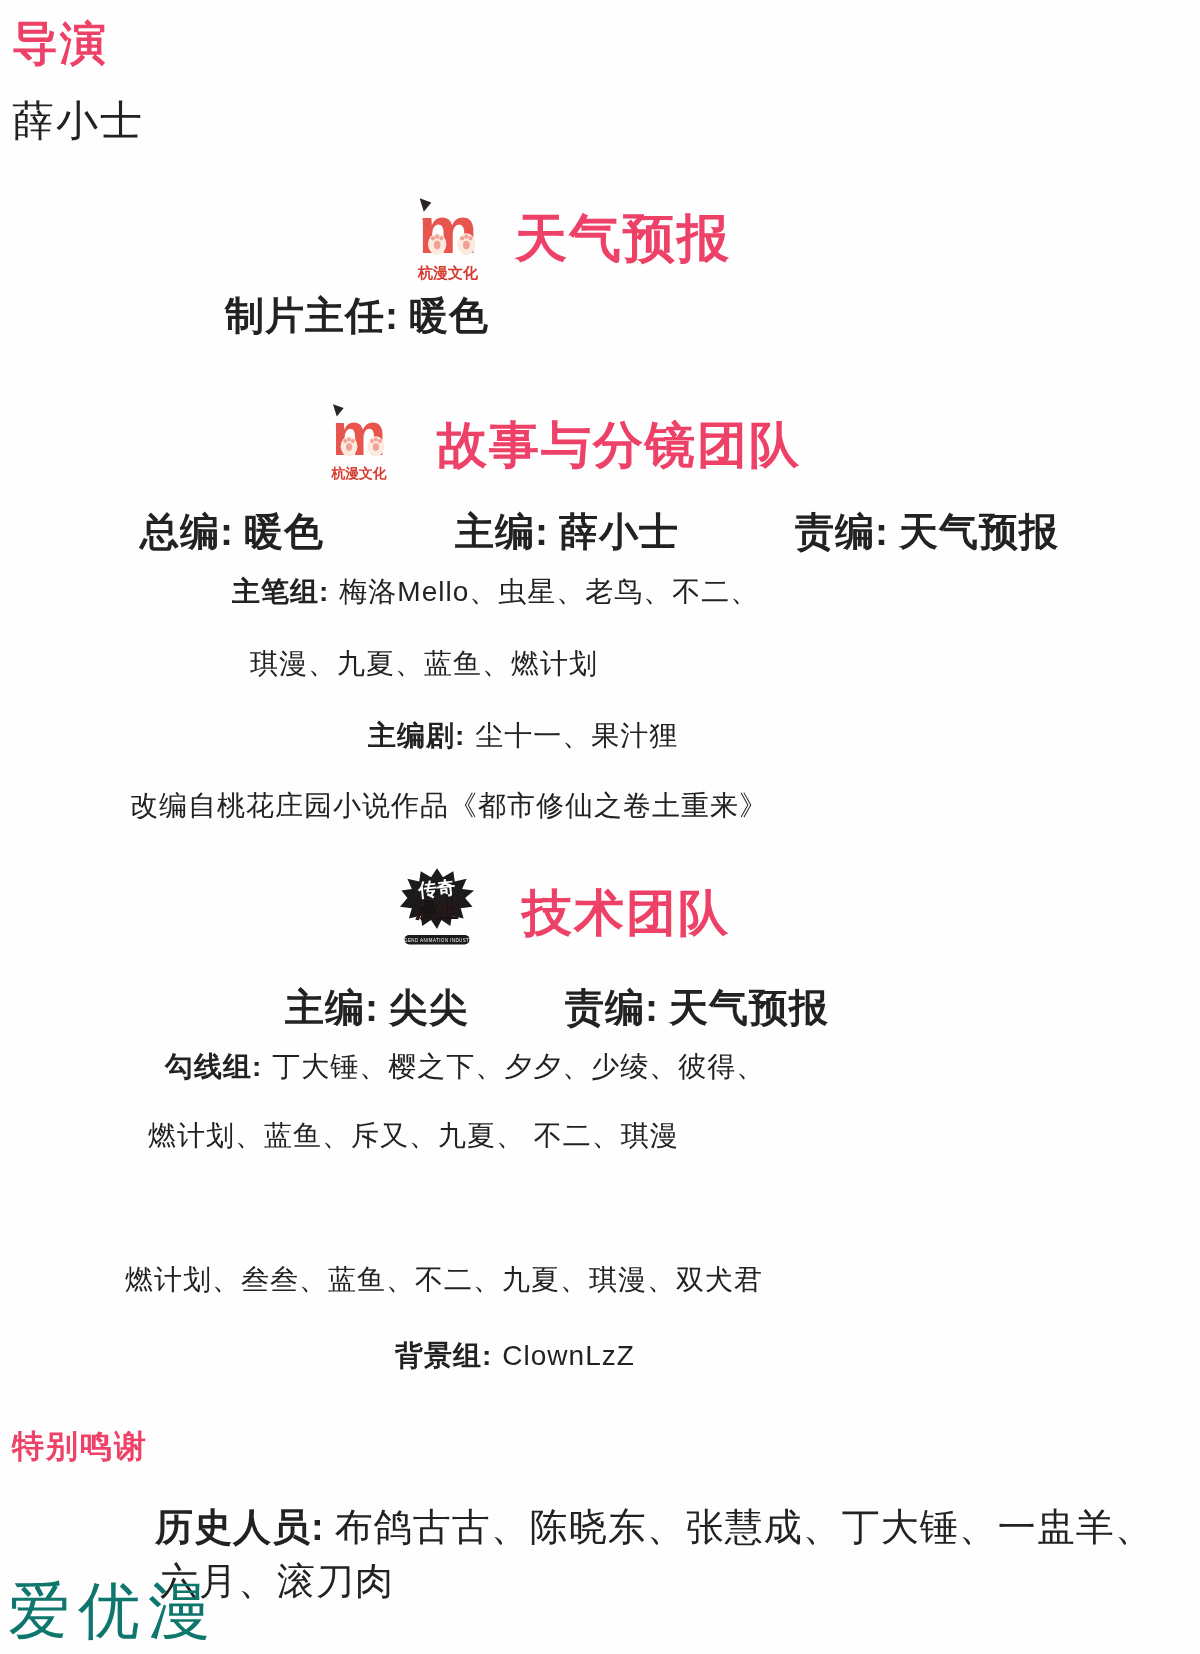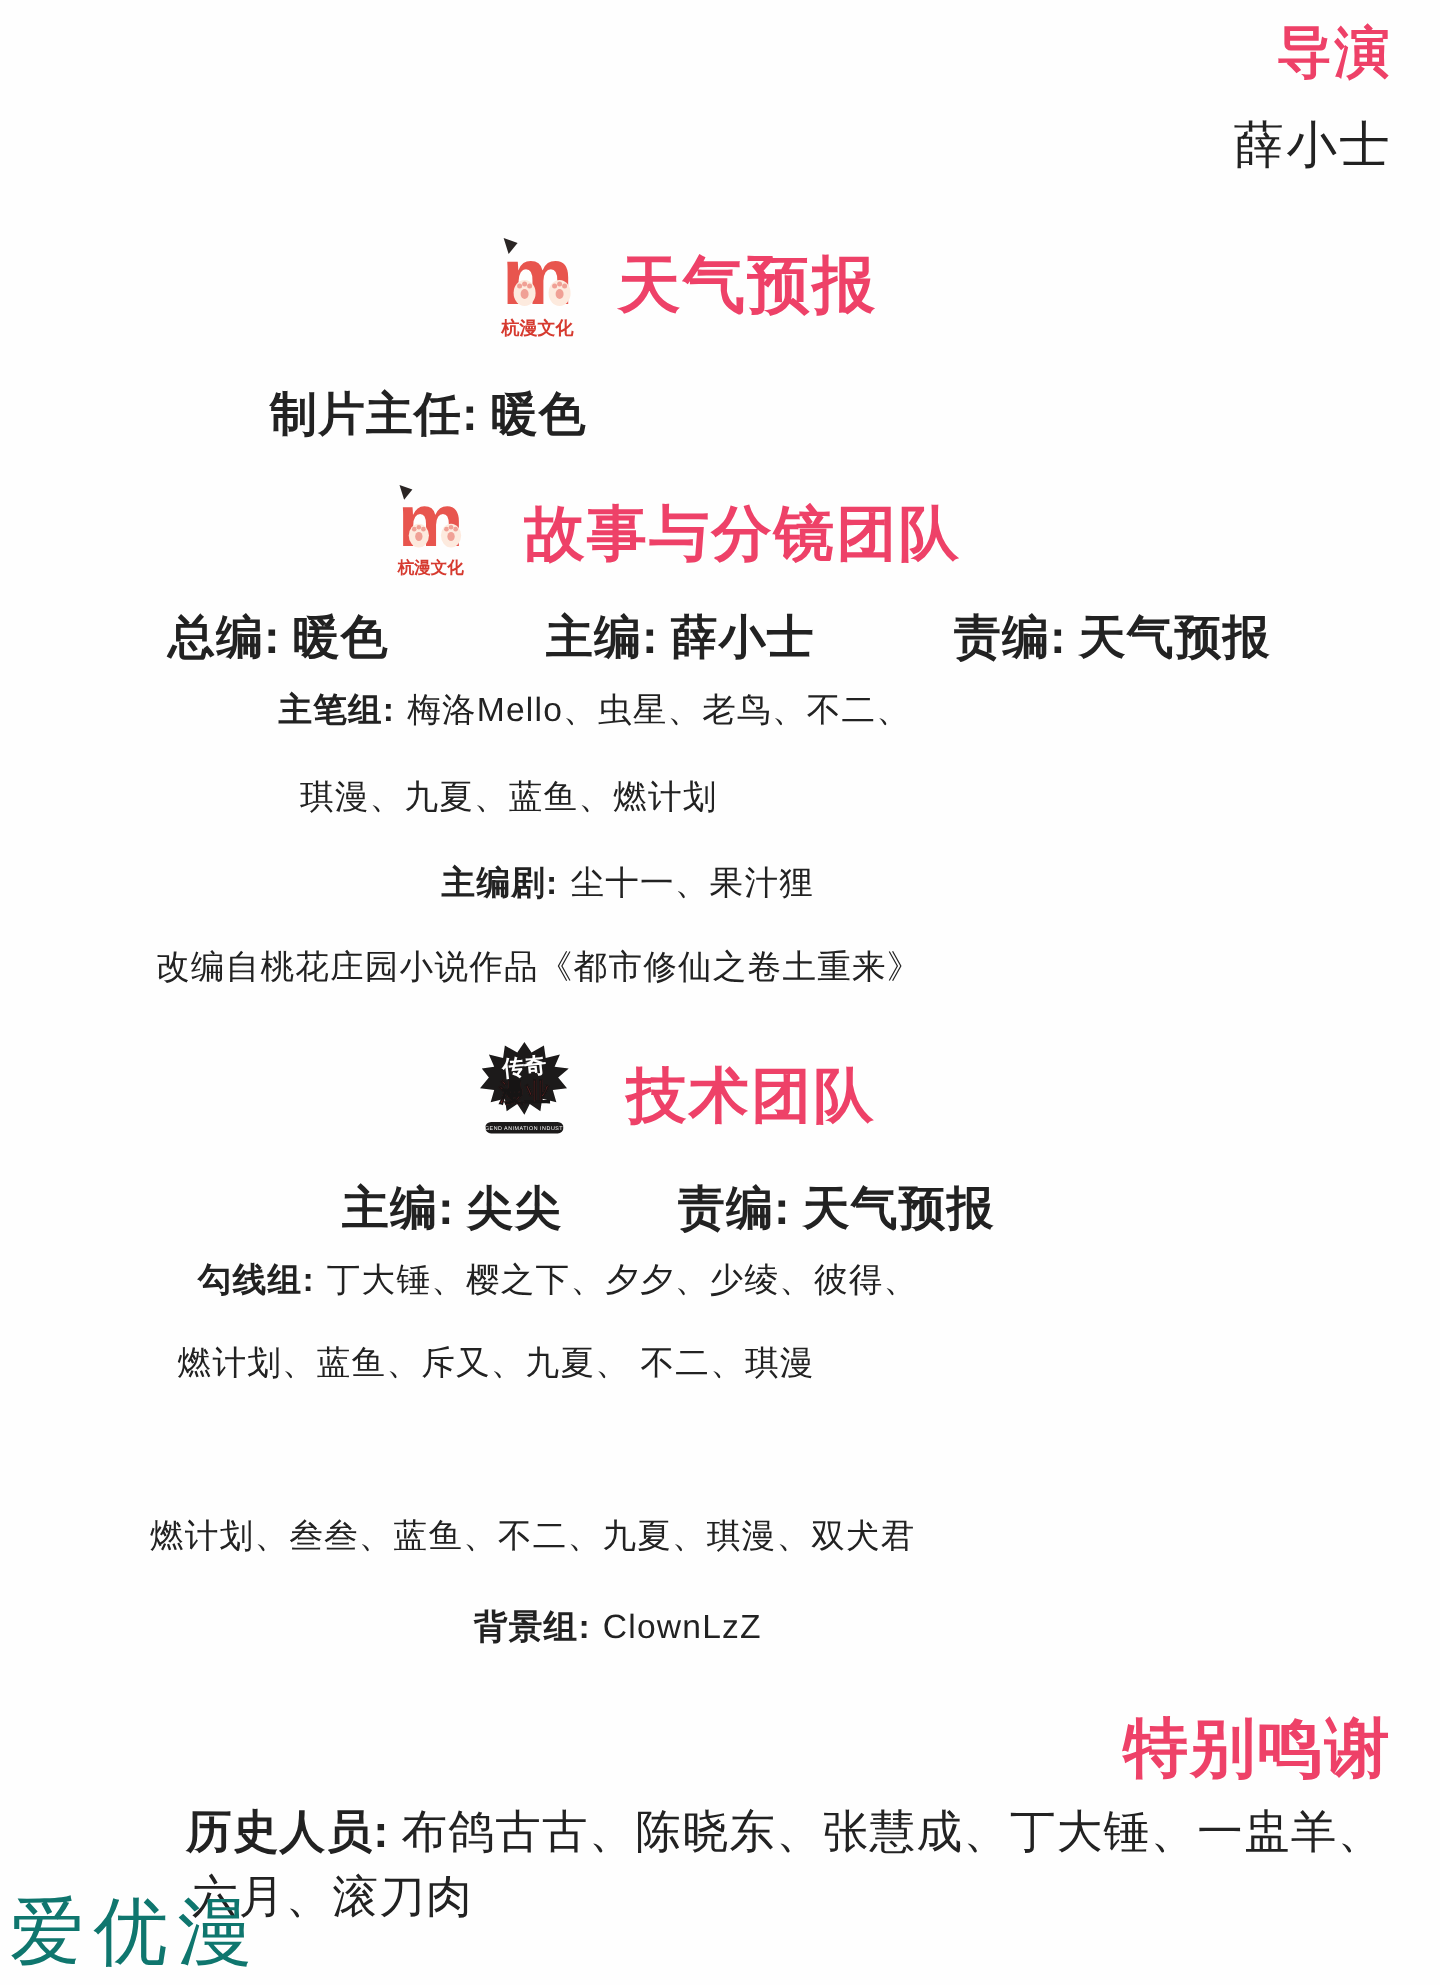--- a/index.html
+++ b/index.html
@@ -2,21 +2,21 @@
 <html><head>
 <meta charset="utf-8">
 <style>
   *{margin:0;padding:0;box-sizing:border-box}
   html,body{background:#ffffff}
   .page{
     position:relative;width:1200px;height:1654px;background:#fefefe;
     font-family:"Liberation Sans","DejaVu Sans",sans-serif;color:#222;overflow:hidden;
   }
   .abs{position:absolute;white-space:nowrap;line-height:1}
-  .center{left:0;width:1160px;text-align:right}
+  .center{left:12px;width:1160px;text-align:left}
   .pink{color:#ee4168;font-weight:800;letter-spacing:2px}
   .row{font-size:39px;font-weight:700;letter-spacing:1px}
   .names{font-size:28px;font-weight:500;letter-spacing:1px}
   .lbl{font-weight:800;margin-right:10px}
   .watermark{color:#0f766e;font-weight:500;letter-spacing:8px}
   svg text{font-family:"Liberation Sans","DejaVu Sans",sans-serif}
 </style>
 </head>
 <body>
 
@@ -41,21 +41,21 @@
           <circle cx="82" cy="48" r="2.5"></circle>
           <circle cx="87" cy="50" r="2.5"></circle>
         <ellipse cx="47" cy="58" rx="4" ry="5"></ellipse>
           <ellipse cx="82" cy="58" rx="4" ry="5"></ellipse>
       </g>
       <text x="60" y="98" font-size="18" font-weight="800" text-anchor="middle" fill="#d63a2f">杭漫文化</text>
     </svg>
   </div>
   <div class="abs pink" style="left:515px;top:212px;font-size:52px">天气预报</div>
 
-  <div class="abs row" style="left:225px;top:326px">
+  <div class="abs row" style="left:225px;top:296px">
     <span class="lbl">制片主任:</span><span>暖色</span>
   </div>
 
   <div class="abs" style="left:313px;top:402px">
     <svg width="92" height="81" viewBox="0 0 120 104">
       <polygon points="26,2 40,7 31,18" fill="#2a2524"></polygon>
       <text x="60" y="68" font-size="80" font-weight="900" text-anchor="middle" fill="#e8554e">m</text>
       <g fill="#fdeade">
         <ellipse cx="47" cy="57" rx="11" ry="13"></ellipse>
           <ellipse cx="82" cy="57" rx="11" ry="13"></ellipse>
@@ -126,21 +126,21 @@
   </div>
 
   <div class="abs names" style="left:395px;top:1342px">
     <span class="lbl">背景组:</span><span>ClownLzZ</span>
   </div>
 
   <div class="abs names" style="left:125px;top:1266px">
     <span>燃计划、叁叁、蓝鱼、不二、九夏、琪漫、双犬君</span>
   </div>
 
-  <div class="abs center pink" style="top:1430px;font-size:54px">特别鸣谢</div>
+  <div class="abs center pink" style="top:1430px;font-size:32px">特别鸣谢</div>
 
   <div class="abs names" style="left:155px;top:1508px;font-size:38px">
     <span class="lbl">历史人员:</span><span>布鸽古古、陈晓东、张慧成、丁大锤、一盅羊、</span>
   </div>
   <div class="abs names" style="left:160px;top:1562px;font-size:38px">
     <span>六月、滚刀肉</span>
   </div>
 
   <div class="abs watermark" style="left:8px;top:1580px;font-size:62px">爱优漫</div>
 

